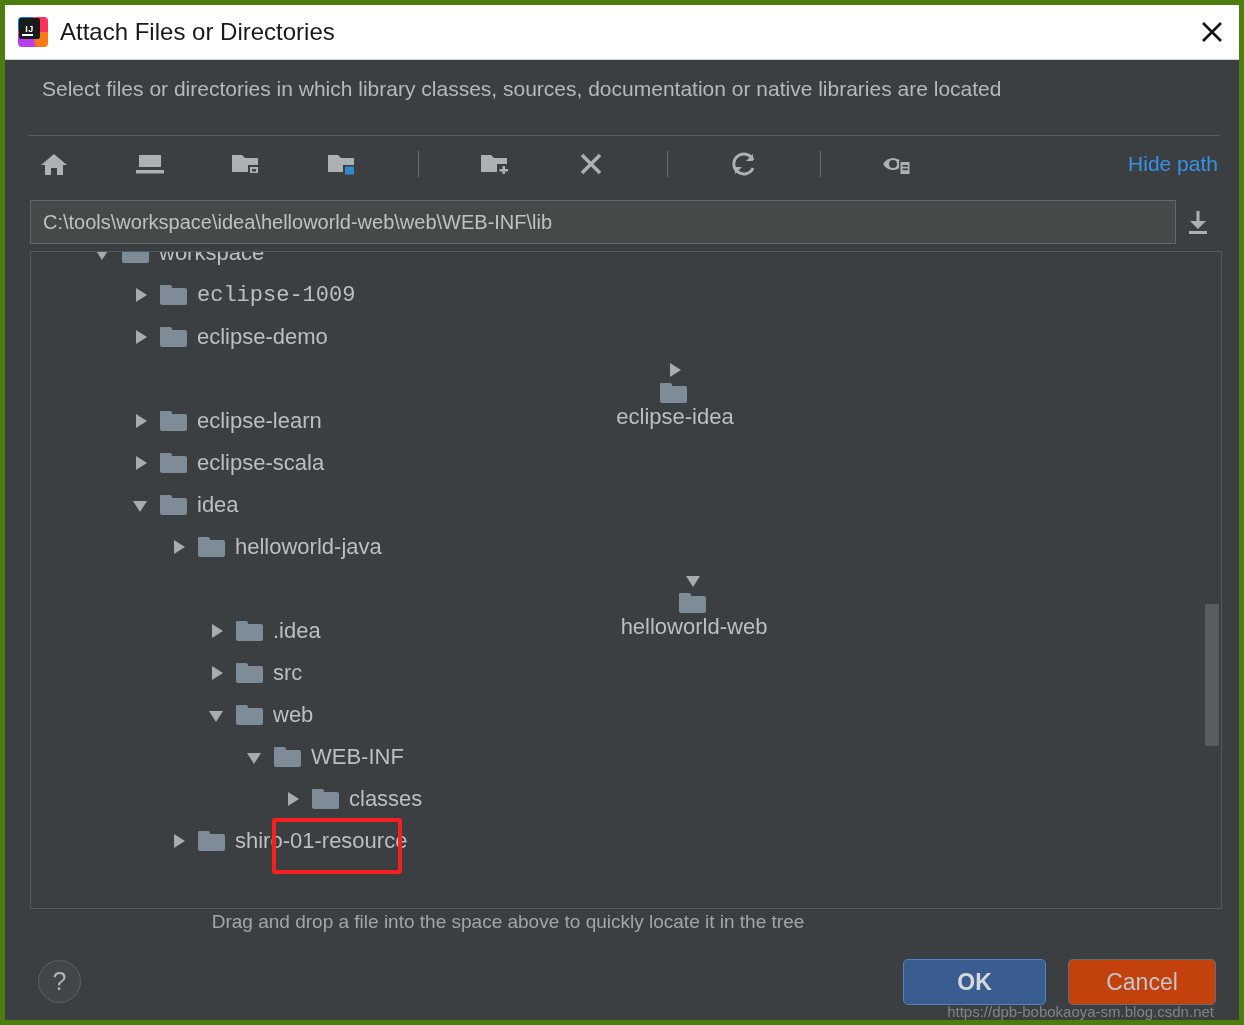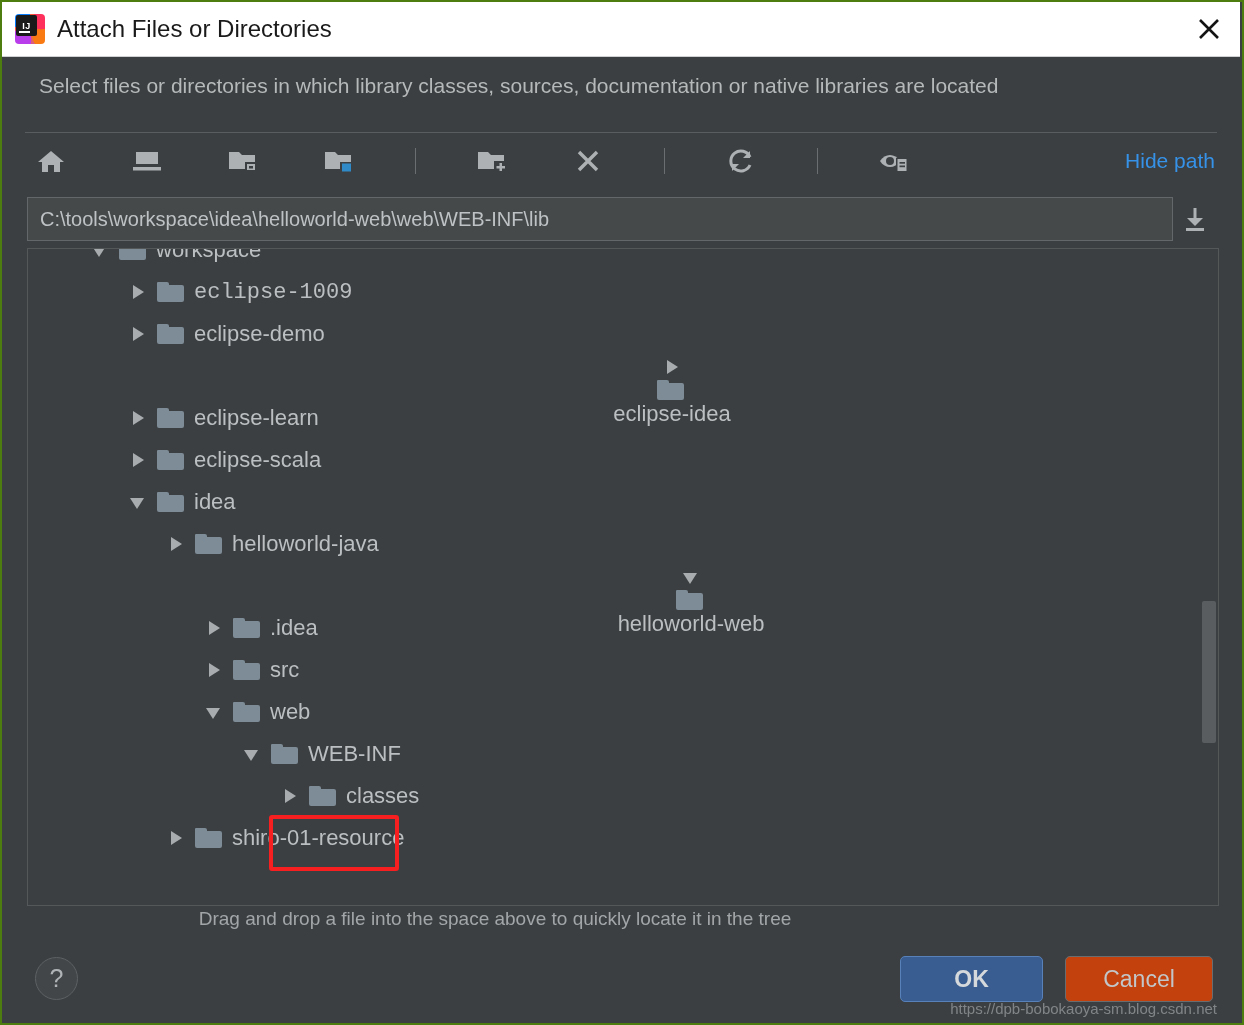--- a/index.html
+++ b/index.html
@@ -10,21 +10,21 @@
   body {
     font-family: "Liberation Sans", sans-serif;
     -webkit-font-smoothing: antialiased;
   }
   #app {
     position: relative;
     width: 1244px;
     height: 1025px;
     box-sizing: border-box;
     background: #3c3f41;
-    border: 2px solid #4d7c0f;
+    border: 5px solid #4d7c0f;
     overflow: hidden;
   }
 
   
   .titlebar {
     position: absolute;
     left: 0; top: 0;
     width: 1238px;
     height: 55px;
     background: #ffffff;
@@ -253,21 +253,21 @@
     width: 14px;
     height: 142px;
     background: #5a5d60;
     border-radius: 2px;
     cursor: pointer;
   }
 
   
   .hint {
     position: absolute;
-    left: 4px; top: 906px;
+    left: 14px; top: 906px;
     width: 978px;
     text-align: center;
     font-size: 19px;
     color: #a3a6a8;
   }
 
   
   .help-btn {
     position: absolute;
     left: 33px; top: 955px;

